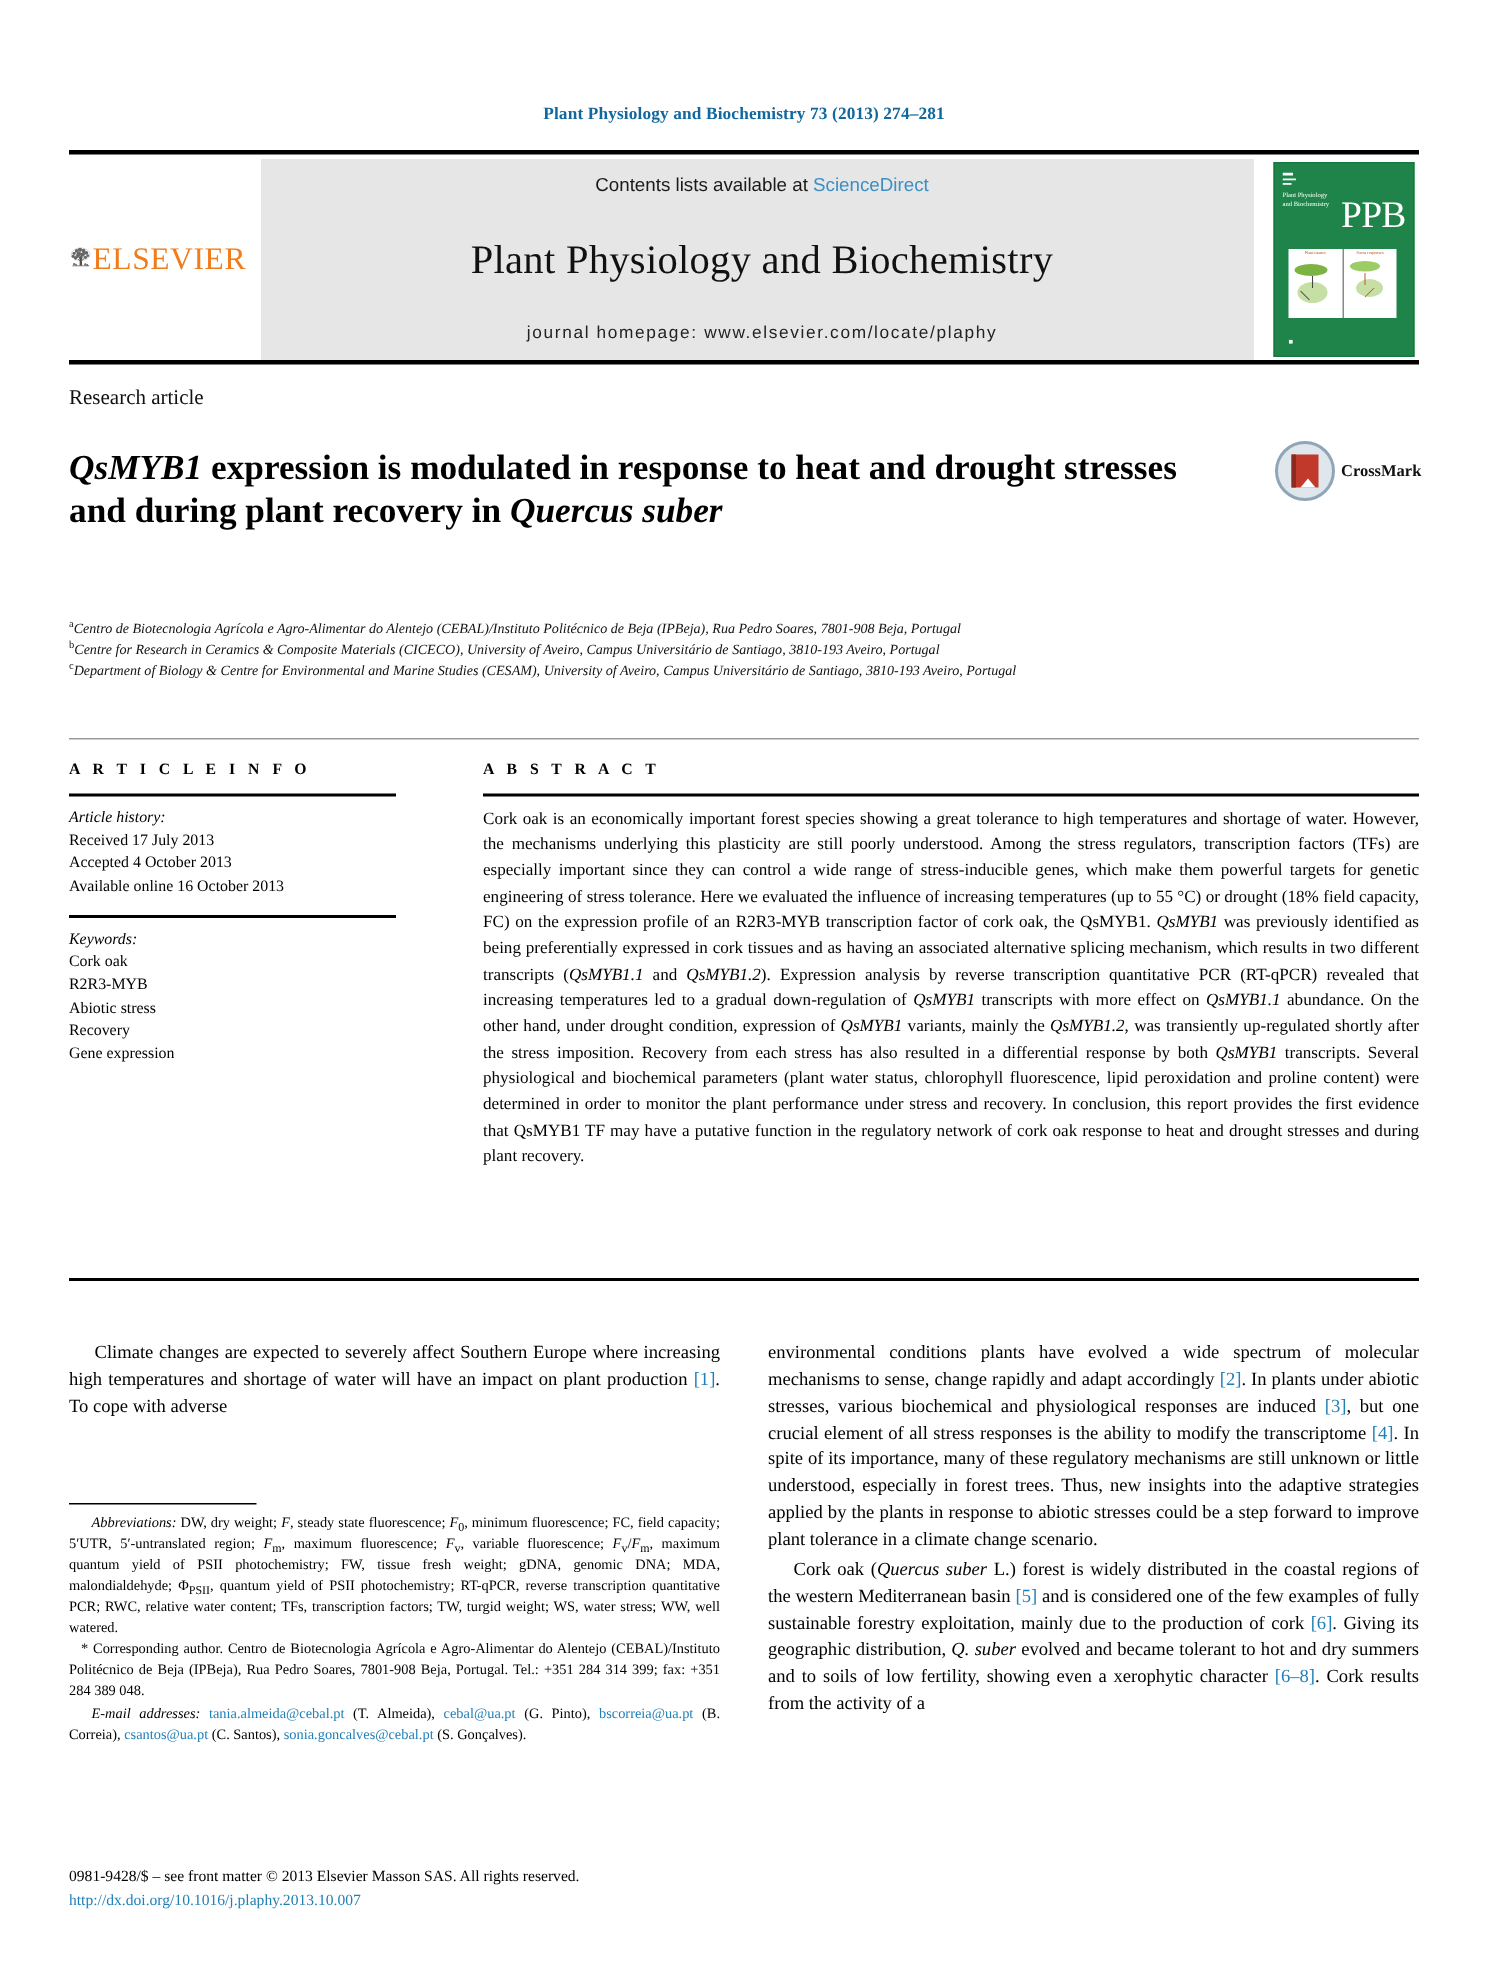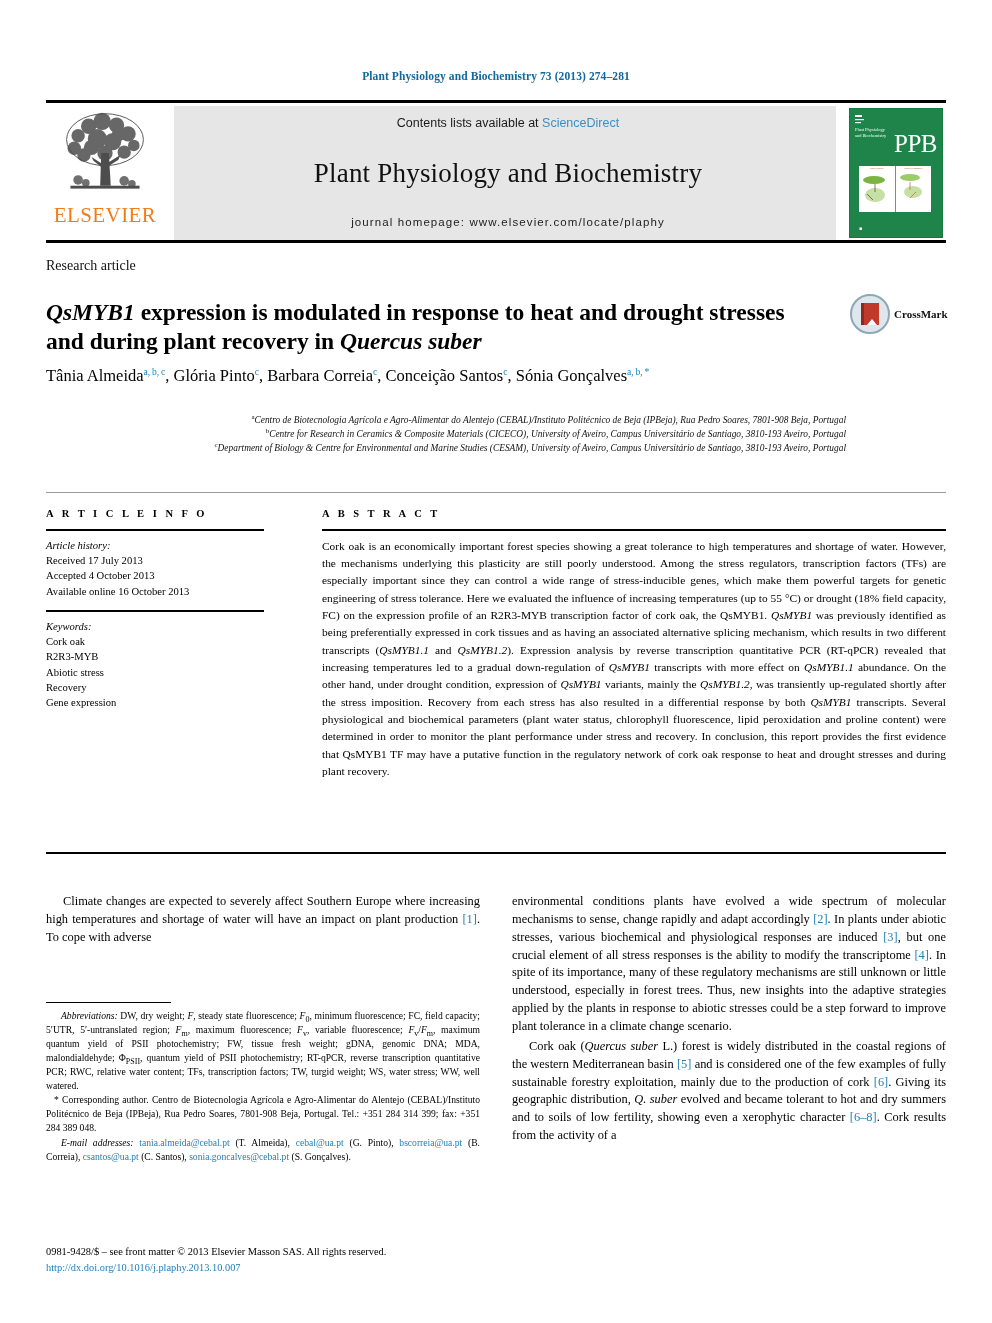--- a/index.html
+++ b/index.html
@@ -56,23 +56,23 @@
   .banner-inner {
     display: flex;
     align-items: stretch;
     height: 134px;
     margin-top: 3px;
   }
   .elsevier-block {
     width: 118px;
     flex: 0 0 118px;
     display: flex;
-    flex-direction: column;
+    flex-direction: row;
     align-items: center;
-    justify-content: flex-start;
+    justify-content: center;
     padding-bottom: 2px;
   }
   .elsevier-tree {
     width: 96px;
     height: 98px;
   }
   .elsevier-word {
     font-family: "Liberation Serif", serif;
     font-size: 21px;
     letter-spacing: 0.4px;
@@ -253,21 +253,20 @@
 
   .affils {
     position: absolute;
     left: 46px; top: 413px;
     width: 800px;
     font-family: "Liberation Serif", serif;
     font-style: italic;
     font-size: 9.4px;
     line-height: 1.5;
     color: #111;
-    text-align: right;
   }
   .affils sup { font-style: normal; font-size: 7px; }
 
   
   .rule-hairline {
     position: absolute;
     left: 46px; top: 492px;
     width: 900px;
     height: 1px;
     background: #9b9b9b;
@@ -485,21 +484,20 @@
   <div class="art-type">Research article</div>
   <h1 class="art-title"><em>QsMYB1</em> expression is modulated in response to heat and drought stresses and during plant recovery in <em>Quercus suber</em></h1>
 
   <div class="crossmark">
     <div class="crossmark-badge">
       <div class="crossmark-book"></div>
     </div>
     <div class="crossmark-label">CrossMark</div>
   </div>
 
-  <div class="authors">Tânia Almeida<sup>a, b, c</sup>, Glória Pinto<sup>c</sup>, Barbara Correia<sup>c</sup>, Conceição Santos<sup>c</sup>, Sónia Gonçalves<sup>a, b, *</sup></div>
 
   <div class="affils">
     <div><sup>a</sup><span>Centro de Biotecnologia Agrícola e Agro-Alimentar do Alentejo (CEBAL)/Instituto Politécnico de Beja (IPBeja), Rua Pedro Soares, 7801-908 Beja, Portugal</span></div>
     <div><sup>b</sup><span>Centre for Research in Ceramics &amp; Composite Materials (CICECO), University of Aveiro, Campus Universitário de Santiago, 3810-193 Aveiro, Portugal</span></div>
     <div><sup>c</sup><span>Department of Biology &amp; Centre for Environmental and Marine Studies (CESAM), University of Aveiro, Campus Universitário de Santiago, 3810-193 Aveiro, Portugal</span></div>
   </div>
 
   <div class="rule-hairline"></div>
 
   <div class="info-col">

